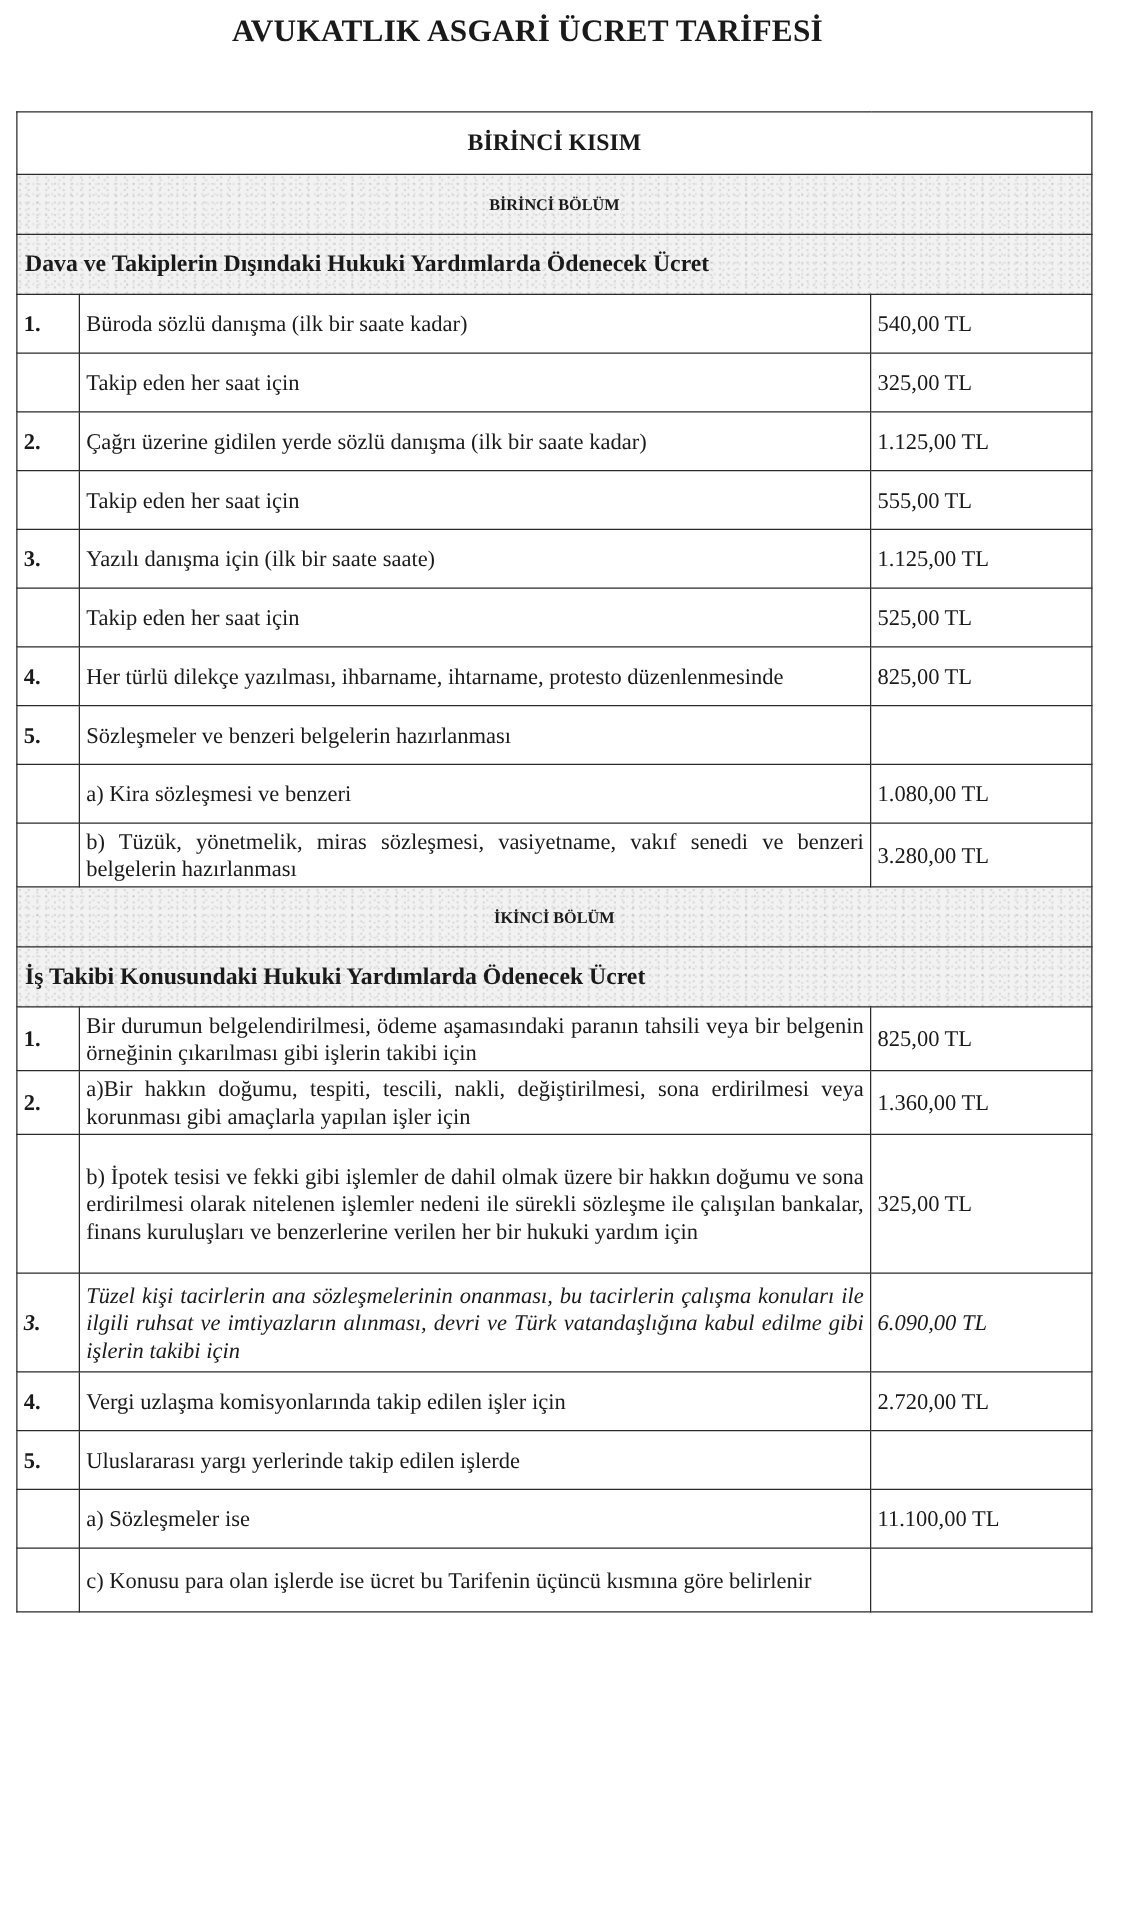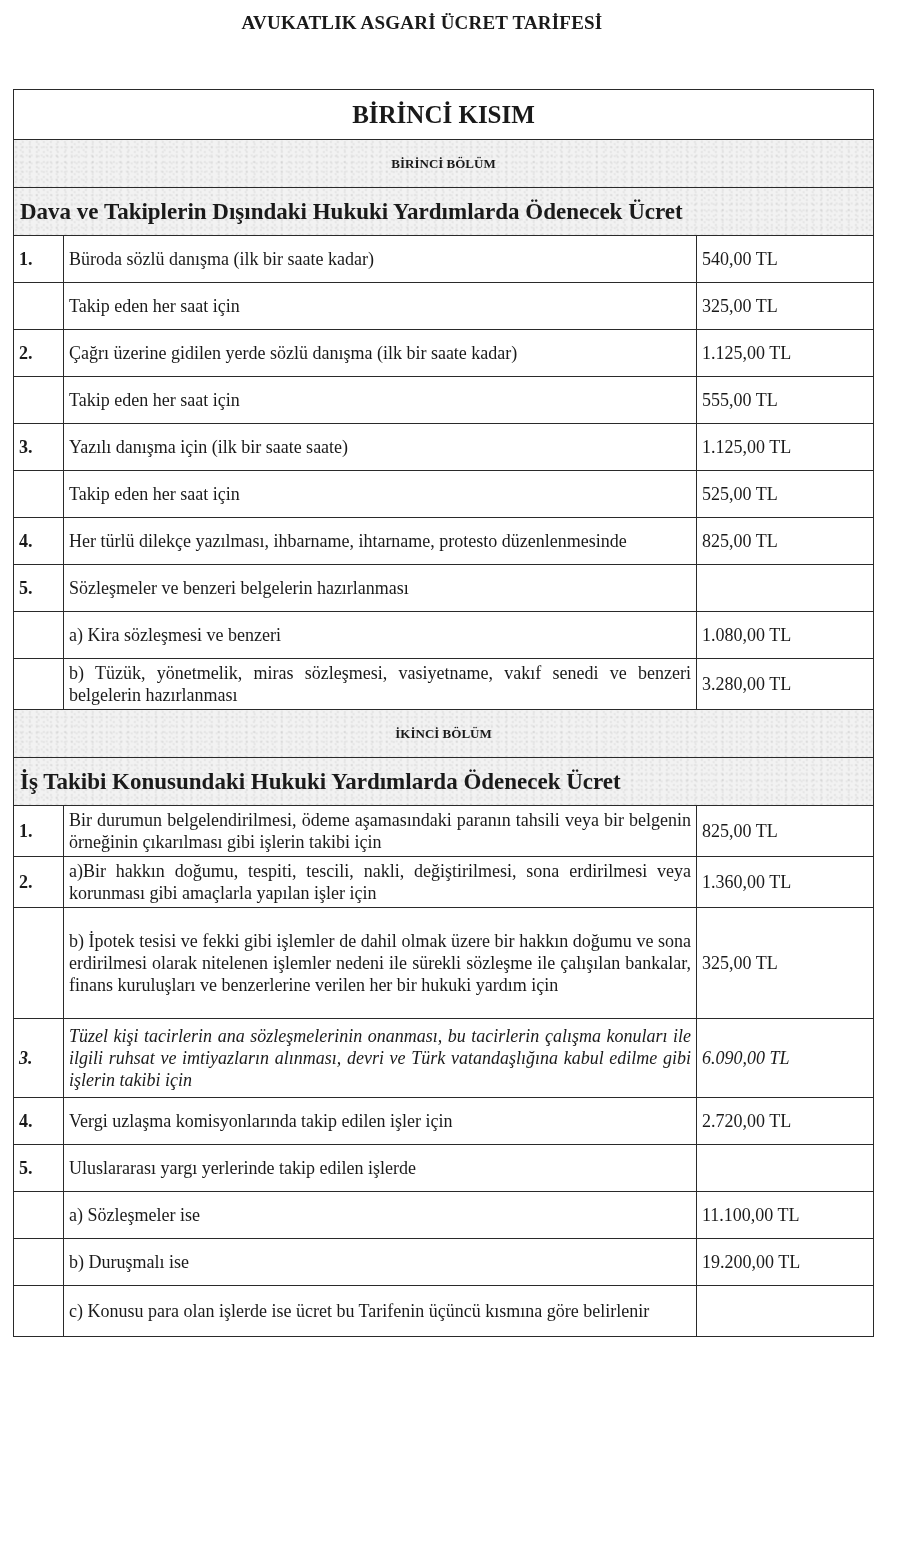--- a/index.html
+++ b/index.html
@@ -3,45 +3,45 @@
   <meta charset="utf-8">
   <style>
     html, body { margin: 0; padding: 0; background: #ffffff; }
     body {
       width: 900px; height: 1545px; position: relative; overflow: hidden;
       font-family: "Liberation Serif", "DejaVu Serif", serif;
       color: #1a1a1a;
     }
     .doc-title {
       position: absolute; top: 12px; left: 0; width: 844px;
-      text-align: center; font-weight: bold; font-size: 19px; letter-spacing: 0.2px;
+      text-align: center; font-weight: bold; font-size: 25px; letter-spacing: 0.2px;
     }
     .tariff-table {
       position: absolute; left: 13px; top: 89px; width: 860px;
       border-collapse: collapse; table-layout: fixed;
     }
     .tariff-table td {
       border: 1.5px solid #2a2a2a;
       font-size: 18px; line-height: 22px;
       padding: 0 5px; vertical-align: middle;
     }
     .col-num { width: 40px; font-weight: bold; }
     .col-desc { width: 622px; text-align: justify; }
     .col-fee { width: 176px; text-align: left; padding-right: 4px !important; }
-    .row-part td { height: 49px; text-align: center; font-weight: bold; font-size: 25px; }
+    .row-part td { height: 49px; text-align: center; font-weight: bold; font-size: 19px; }
     .row-shaded td {
       background-color: #f2f2f2;
       background-image:
         radial-gradient(circle at 20% 30%, rgba(90,90,90,0.18) 0.6px, transparent 1.2px),
         radial-gradient(circle at 70% 60%, rgba(90,90,90,0.15) 0.6px, transparent 1.2px),
         radial-gradient(circle at 45% 85%, rgba(90,90,90,0.12) 0.6px, transparent 1.2px);
       background-size: 7px 5px, 9px 6px, 5px 8px;
     }
     .row-section td { height: 47px; text-align: center; font-weight: bold; font-size: 13px; }
-    .row-heading td { height: 47px; text-align: left; font-weight: bold; font-size: 23px; padding-left: 6px; }
+    .row-heading td { height: 47px; text-align: left; font-weight: bold; font-size: 19px; padding-left: 6px; }
     .row-single td { height: 46px; }
     .row-double td { height: 50px; }
     .row-triple td { height: 78px; font-style: italic; }
     .row-five td { height: 110px; }
   </style>
 </head>
 <body>
 
 <div class="doc-title">AVUKATLIK ASGARİ ÜCRET TARİFESİ</div>
 
@@ -149,24 +149,19 @@
     <tr class="row-single">
       <td class="col-num">5.</td>
       <td class="col-desc">Uluslararası yargı yerlerinde takip edilen işlerde</td>
       <td class="col-fee"></td>
     </tr>
     <tr class="row-single">
       <td class="col-num"></td>
       <td class="col-desc">a) Sözleşmeler ise</td>
       <td class="col-fee">11.100,00 TL</td>
     </tr>
-    <tr class="row-single">
-      <td class="col-num"></td>
-      <td class="col-desc">b) Duruşmalı ise</td>
-      <td class="col-fee">19.200,00 TL</td>
-    </tr>
     <tr class="row-double">
       <td class="col-num"></td>
       <td class="col-desc">c) Konusu para olan işlerde ise ücret bu  Tarifenin üçüncü kısmına göre belirlenir</td>
       <td class="col-fee"></td>
     </tr>
   </tbody>
 </table>
 
 </body></html>

